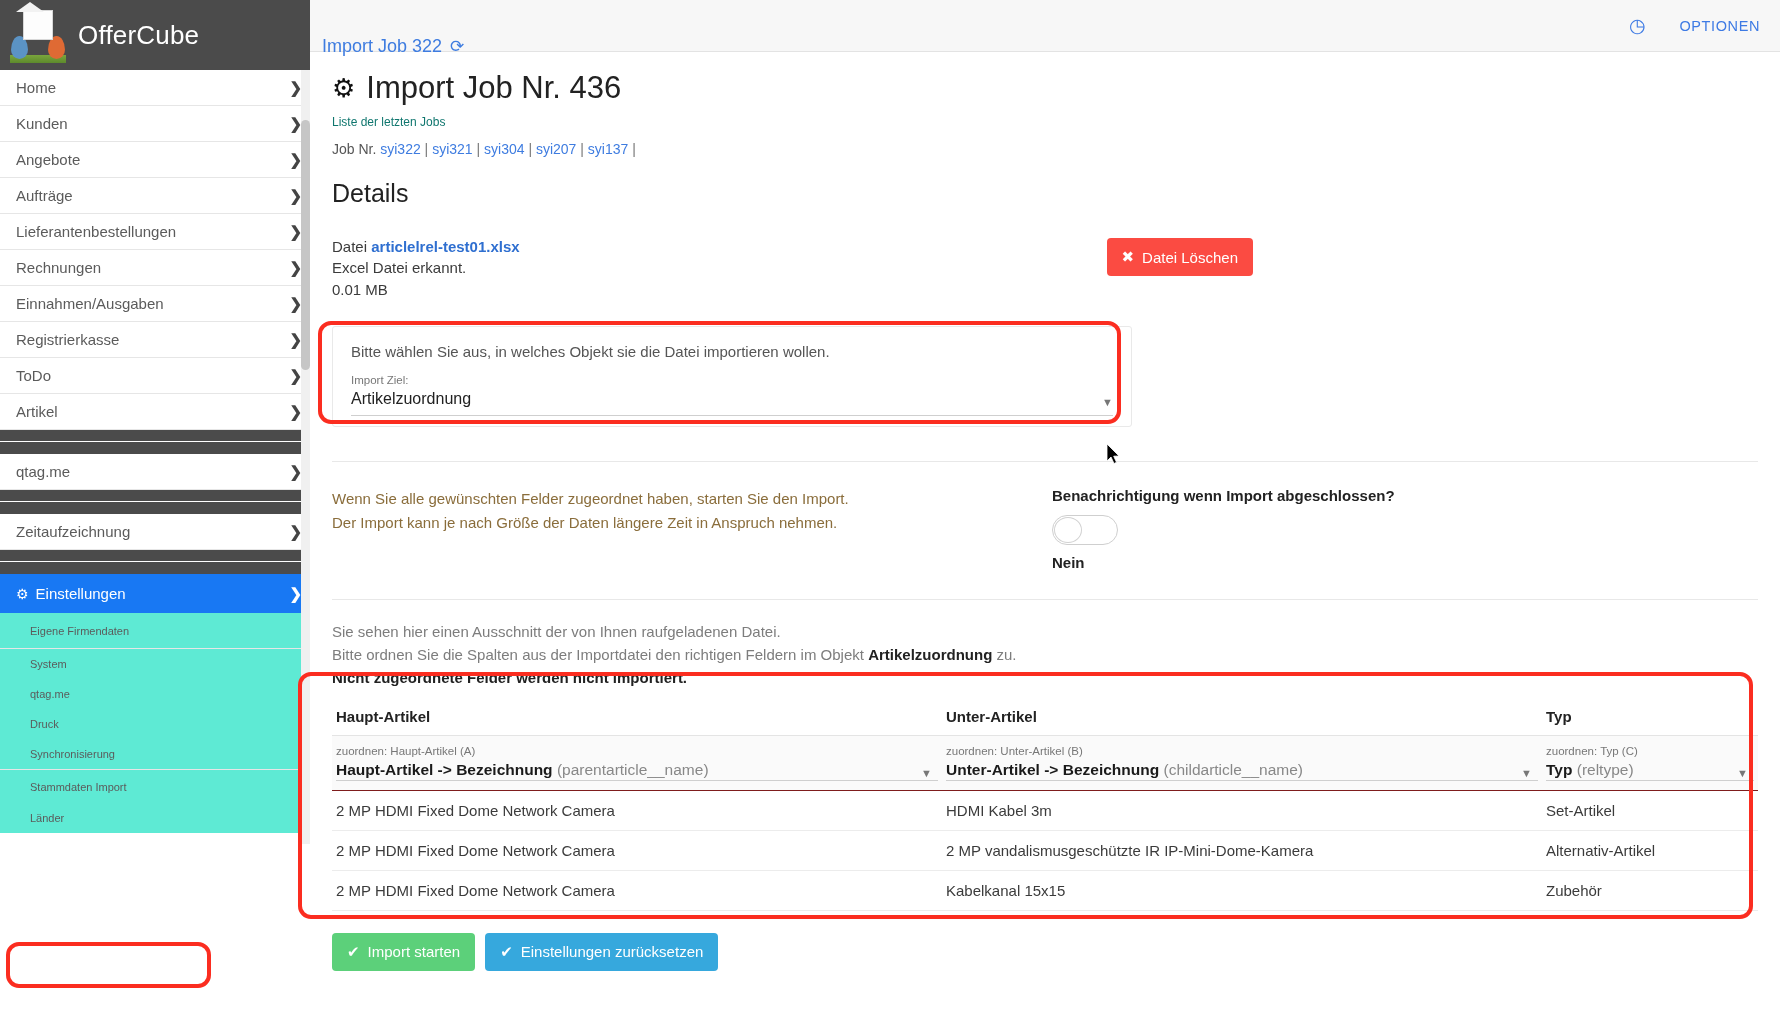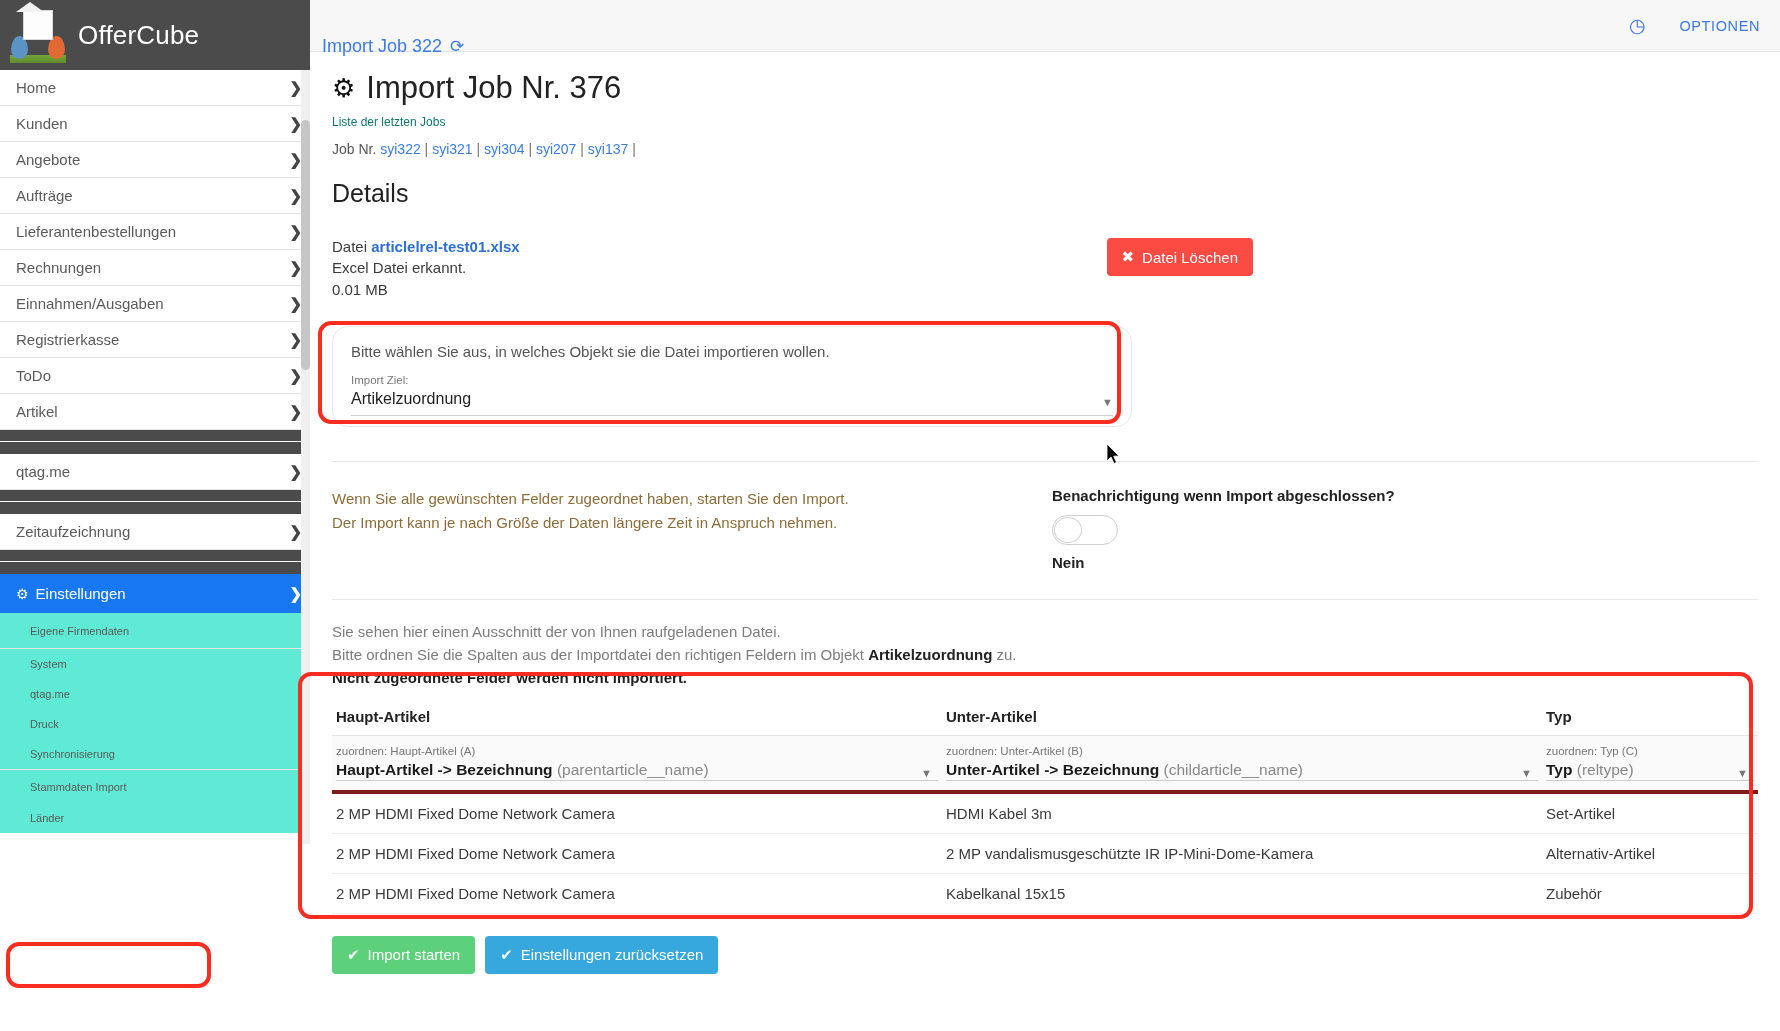--- a/index.html
+++ b/index.html
@@ -123,21 +123,21 @@
   .btn-info { background: #36a8dd; }
 
   
   .annot {
     position: absolute; border: 4px solid #fb2d20; border-radius: 13px;
     pointer-events: none; z-index: 40;
   }
 
   .target-box {
     margin-top: 26px; border: 1px solid #e9e9e9; background: #fff;
-    padding: 16px 18px 10px 18px; width: 800px; border-radius: 16px;
+    padding: 16px 18px 10px 18px; width: 800px; border-radius: 3px;
   }
   .target-box .hint { font-size: 15px; color: #555; margin-bottom: 14px; }
   .fld-label { font-size: 11.5px; color: #777; margin-bottom: 4px; }
   .select-line {
     display: flex; align-items: flex-end; justify-content: space-between;
     border-bottom: 1px solid #cfcfcf; padding-bottom: 7px;
   }
   .select-val { font-size: 16px; color: #222; }
   .caret { color: #777; font-size: 11px; }
 
@@ -163,21 +163,21 @@
 
   .map-intro { margin-top: 20px; font-size: 15px; color: #7d7d7d; line-height: 1.55; }
   .map-intro b { color: #222; }
   .map-intro .strong-line { color: #222; font-weight: bold; }
 
   .tbl { width: 100%; margin-top: 14px; border-collapse: collapse; }
   .tbl th {
     text-align: left; font-size: 15px; color: #222; font-weight: bold;
     padding: 4px 4px 10px 4px; border-bottom: 1px solid #e4e4e4;
   }
-  .map-row td { padding: 9px 4px 9px 4px; vertical-align: bottom; background: #fafafa; border-bottom: 4px solid #7f1d1d; }
+  .map-row td { padding: 9px 4px 9px 4px; vertical-align: bottom; background: #fafafa; border-bottom: 1px solid #7f1d1d; }
   .map-cell { position: relative; }
   .map-cell .fld-label { font-size: 11.5px; }
   .map-sel {
     display: flex; align-items: flex-end; justify-content: space-between;
     border-bottom: 1px solid #cfcfcf; padding-bottom: 1px; padding-right: 6px;
   }
   .map-sel .txt { font-size: 15.5px; color: #1a1a1a; font-weight: bold; }
   .map-sel .txt .dim { font-weight: normal; color: #888; }
   .data-row td {
     padding: 11px 4px; font-size: 15px; color: #3b3b3b;
@@ -318,21 +318,21 @@
         <span class="clock-icon">◷</span>
         <span class="optionen">OPTIONEN</span>
       </div>
     </div>
 
     <div class="content">
       <div class="inner">
 
         <div class="page-title">
           <span class="gear-big">⚙</span>
-          <span>Import Job Nr. 376</span>
+          <span>Import Job Nr. 436</span>
         </div>
 
         <div class="subtitle">Liste der letzten Jobs</div>
 
         <div class="joblist">
           <span>Job Nr.</span>
           <a href="#">syi322</a><span class="sep"> | </span><a href="#">syi321</a><span class="sep"> | </span><a href="#">syi304</a><span class="sep"> | </span><a href="#">syi207</a><span class="sep"> | </span><a href="#">syi137</a><span class="sep"> | </span>
         </div>
 
         <div class="h-details">Details</div>

